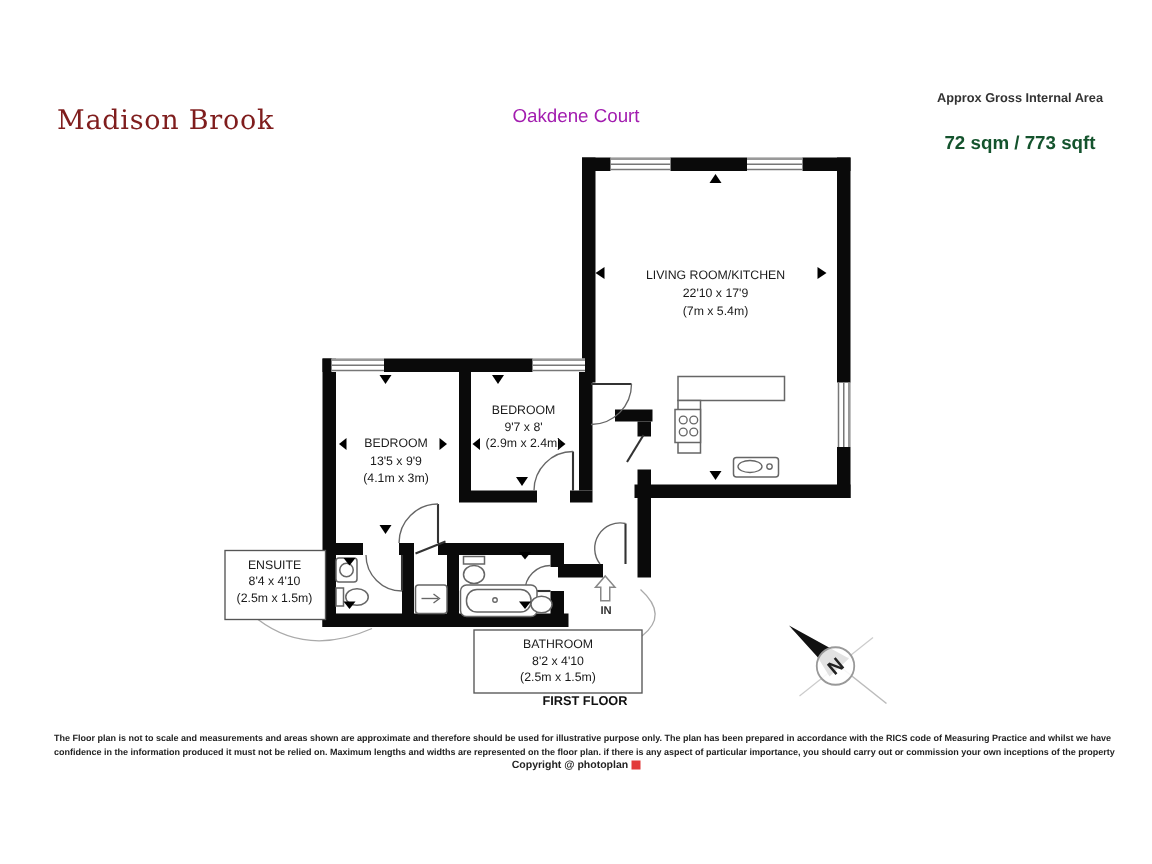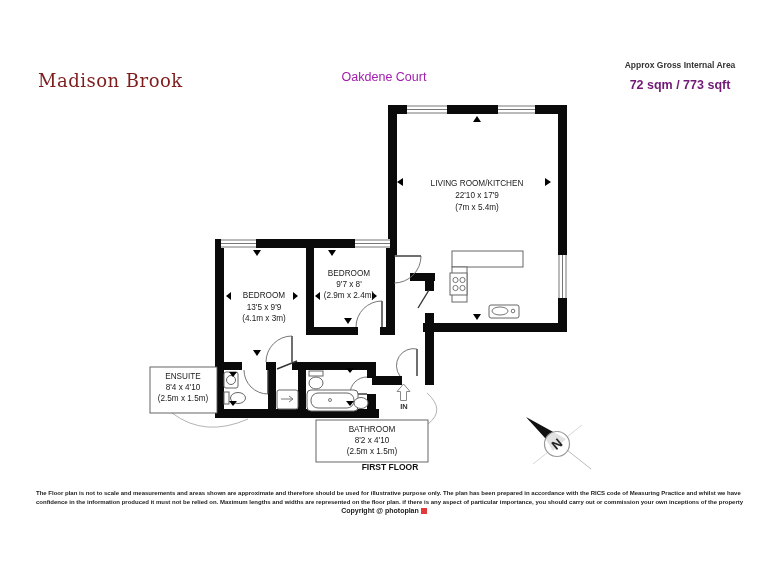--- a/index.html
+++ b/index.html
@@ -4,21 +4,21 @@
 <style>
   html,body{margin:0;padding:0;background:#fff;}
   #canvas{position:relative;width:768px;height:576px;background:#ffffff;overflow:hidden;
           font-family:"Liberation Sans",sans-serif;color:#1a1a1a;}
   .abs{position:absolute;}
   #brand{left:38px;top:70px;font-family:"DejaVu Serif",serif;font-size:18px;
          letter-spacing:.5px;color:#7f1d1d;font-weight:500;}
   #prop-title{left:0;top:70px;width:768px;text-align:center;font-size:12.5px;color:#a21caf;}
   #area-block{left:600px;top:60px;width:160px;text-align:center;font-weight:bold;}
   #area-label{font-size:8.5px;color:#333;}
-  #area-value{font-size:12.5px;color:#701a75;margin-top:8px;}
+  #area-value{font-size:12.5px;color:#14532d;margin-top:18px;}
   #plan-svg{left:0;top:0;}
   .wall{fill:#0a0a0a;}
   .winline{stroke:#777;stroke-width:1;}
   .arc{fill:none;stroke:#666;stroke-width:0.9;}
   .leaf{stroke:#333;stroke-width:1.4;}
   .fixture{fill:#fff;stroke:#666;stroke-width:1;}
   .fixline{stroke:#666;stroke-width:0.9;fill:none;}
   .tri{fill:#000;}
   .roomtext{font-family:"Liberation Sans",sans-serif;font-size:8.2px;fill:#1a1a1a;text-anchor:middle;}
   .boxed{fill:#fff;stroke:#555;stroke-width:0.9;}

